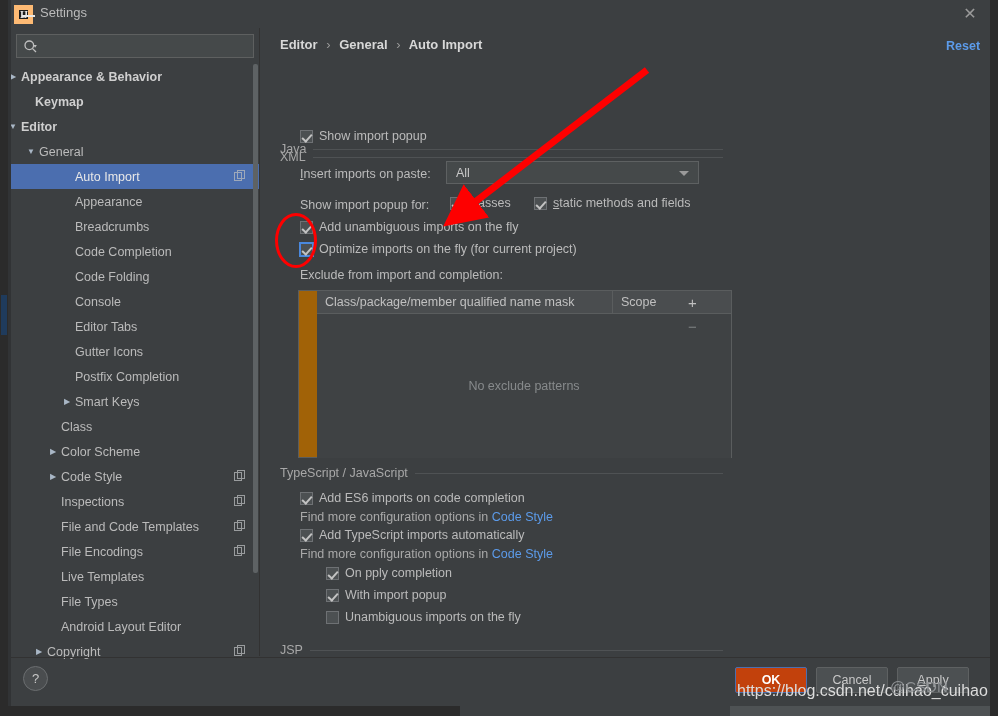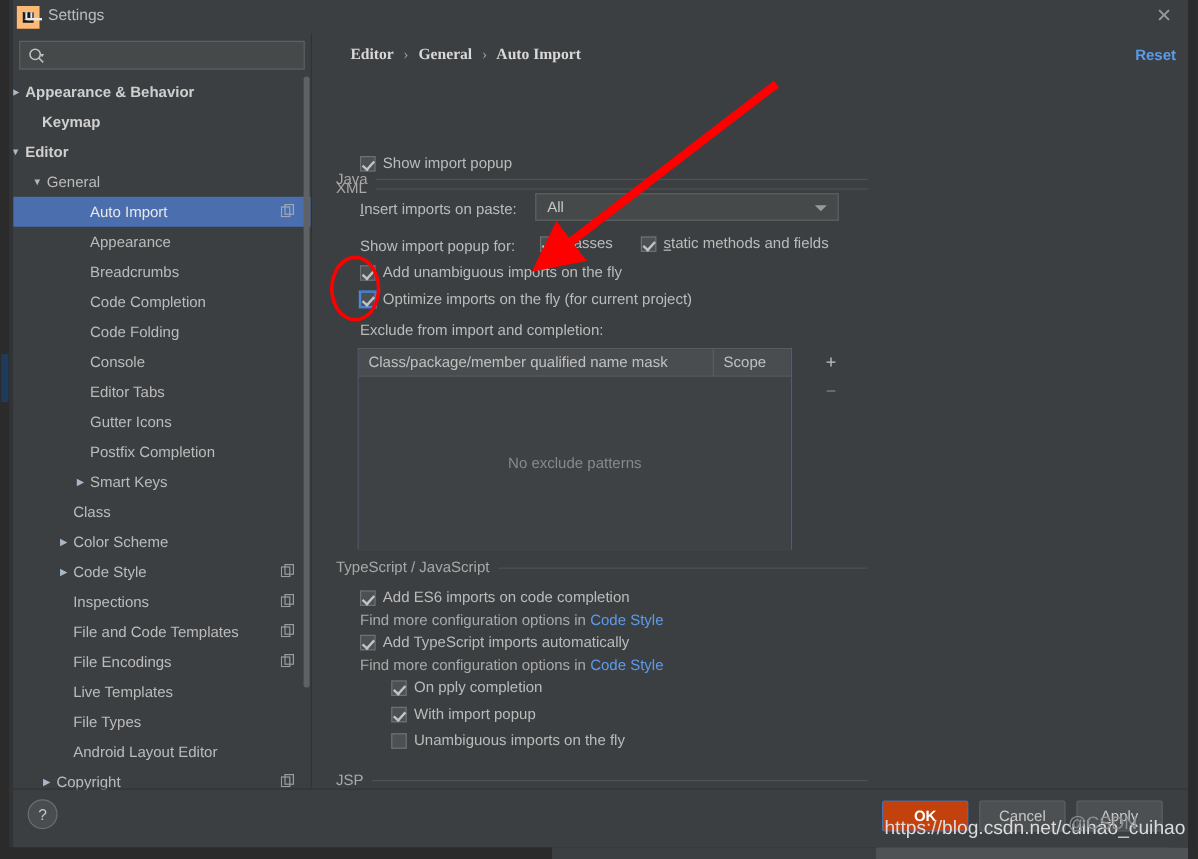--- a/index.html
+++ b/index.html
@@ -100,21 +100,21 @@
 
   
   .v-divider { position:absolute; left:248px; top:28px; width:1px; height:628px; background:#323232; }
   .h-divider { position:absolute; left:0; top:657px; width:979px; height:1px; background:#323232; }
 
   
   .content {
     position:absolute; left:249px; top:28px; width:730px; height:629px;
     background:#3c3f41; overflow:hidden;
   }
-  .breadcrumb { position:absolute; left:32px; top:9px; font-size:13px; font-weight:bold; color:#d8d8d8;font-family:Liberation Serif, serif; }
+  .breadcrumb { position:absolute; left:20px; top:9px; font-size:13px; font-weight:bold; color:#d8d8d8; }
   .breadcrumb .sep { color:#9a9a9a; font-weight:normal; margin:0 5px; }
   .reset-link {
     position:absolute; left:686px; top:11px; font-size:12.5px;
     font-weight:bold; color:#5c9bea; cursor:pointer;
   }
 
   
   .section {
     position:absolute; display:flex; align-items:center; width:443px;
   }
@@ -145,22 +145,22 @@
   }
   .combo .val { margin-left:9px; font-size:12.5px; color:#c8c8c8; }
   .combo .caret {
     position:absolute; right:9px; top:9px;
     width:0; height:0; border-left:5px solid transparent;
     border-right:5px solid transparent; border-top:5px solid #9a9a9a;
   }
 
   
   .table-wrap {
-    position:absolute; left:38px; top:262px; width:362px; height:168px;
-    background:#4c1d95; border:1px solid #5a5d5e;
+    position:absolute; left:38px; top:262px; width:434px; height:168px;
+    background:#a16207; border:1px solid #5a5d5e;padding-left:18px;
   }
   .table-head { display:flex; height:23px; background:#4a4d4f; border-bottom:1px solid #5a5d5e; }
   .th { font-size:12.5px; color:#c0c0c0; display:flex; align-items:center; padding-left:8px; }
   .th.c1 { width:296px; border-right:1px solid #5a5d5e; }
   .th.c2 { flex:1; }
   .table-body {
     height:144px; display:flex; align-items:center; justify-content:center;
     background:#3f4244;
   }
   .empty-text { font-size:12.5px; color:#878a8c; }

